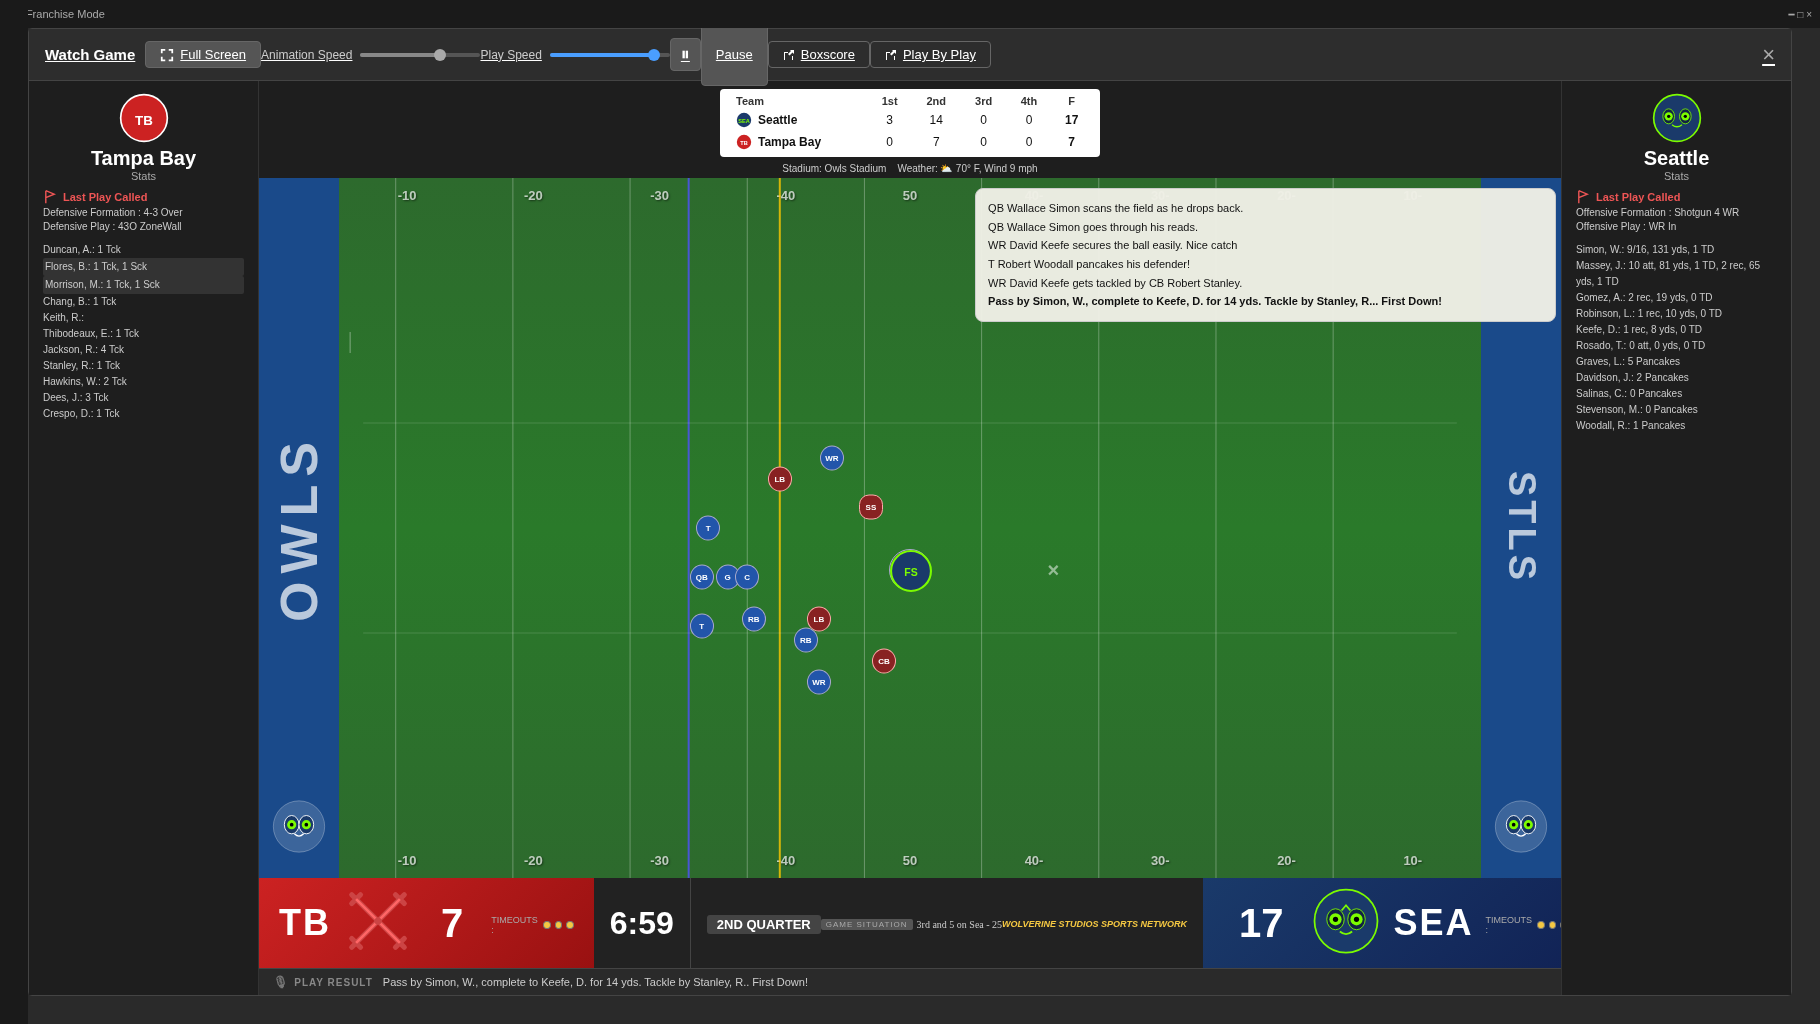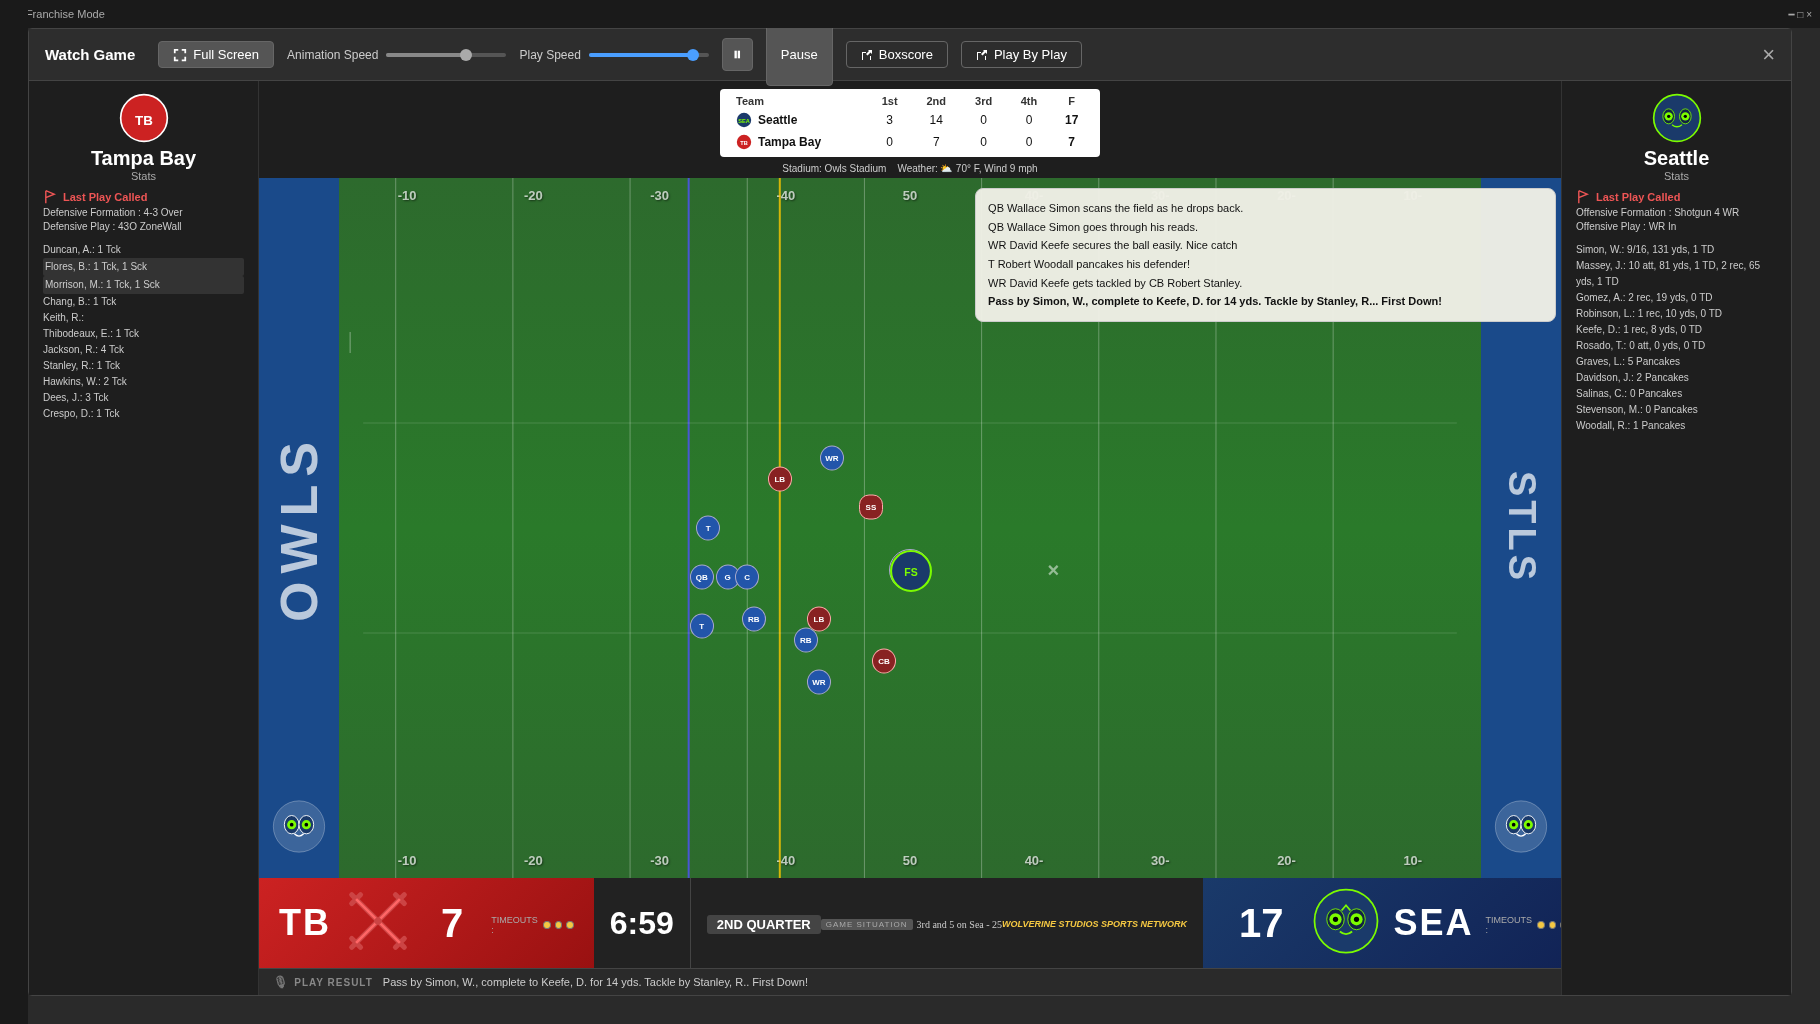--- a/index.html
+++ b/index.html
@@ -35,22 +35,23 @@
     }
 
     
     .title-bar {
       background: #2d2d2d;
       border-bottom: 1px solid #444;
       height: 52px;
       display: flex;
       align-items: center;
       padding: 0 16px;
-      gap: 13px;
+      gap: 0;
       flex-shrink: 0;
+      text-decoration: underline;
     }
 
     .title-bar-title {
       font-size: 15px;
       font-weight: bold;
       color: #fff;
       margin-right: 10px;
     }
 
     .fullscreen-btn {

